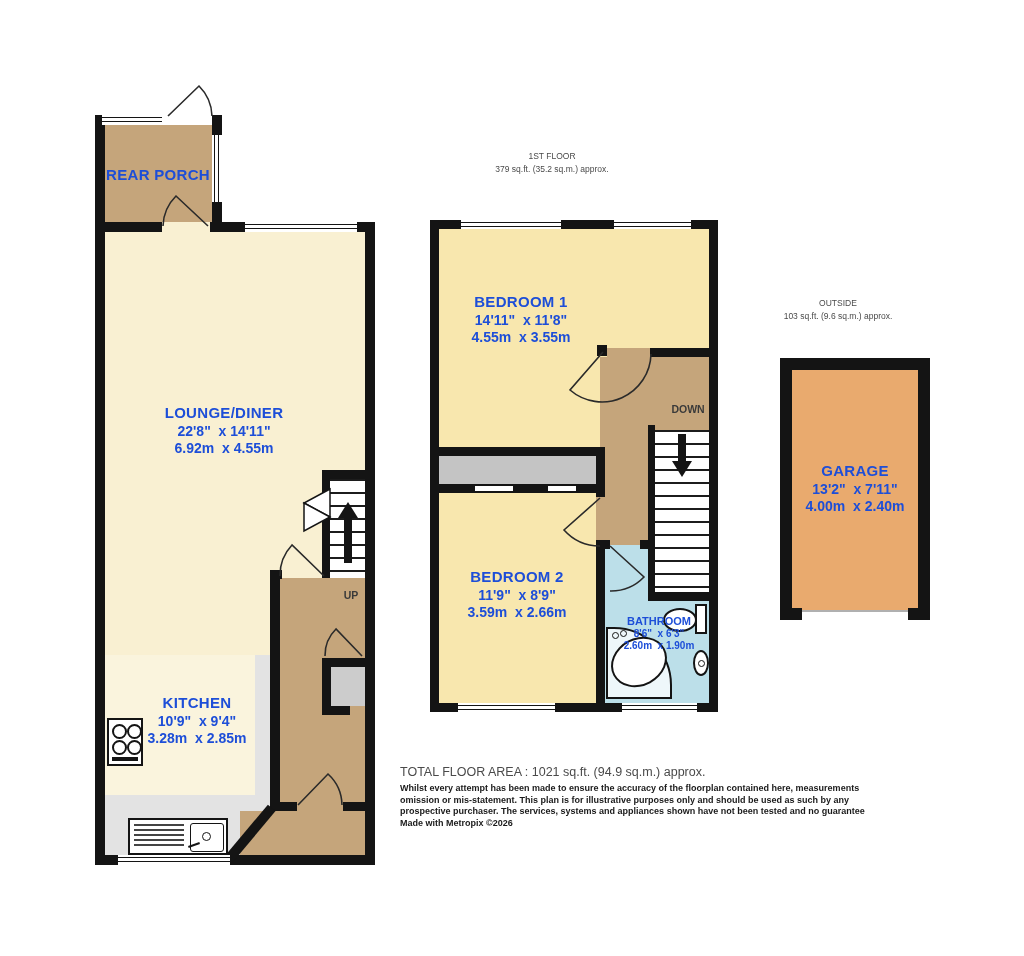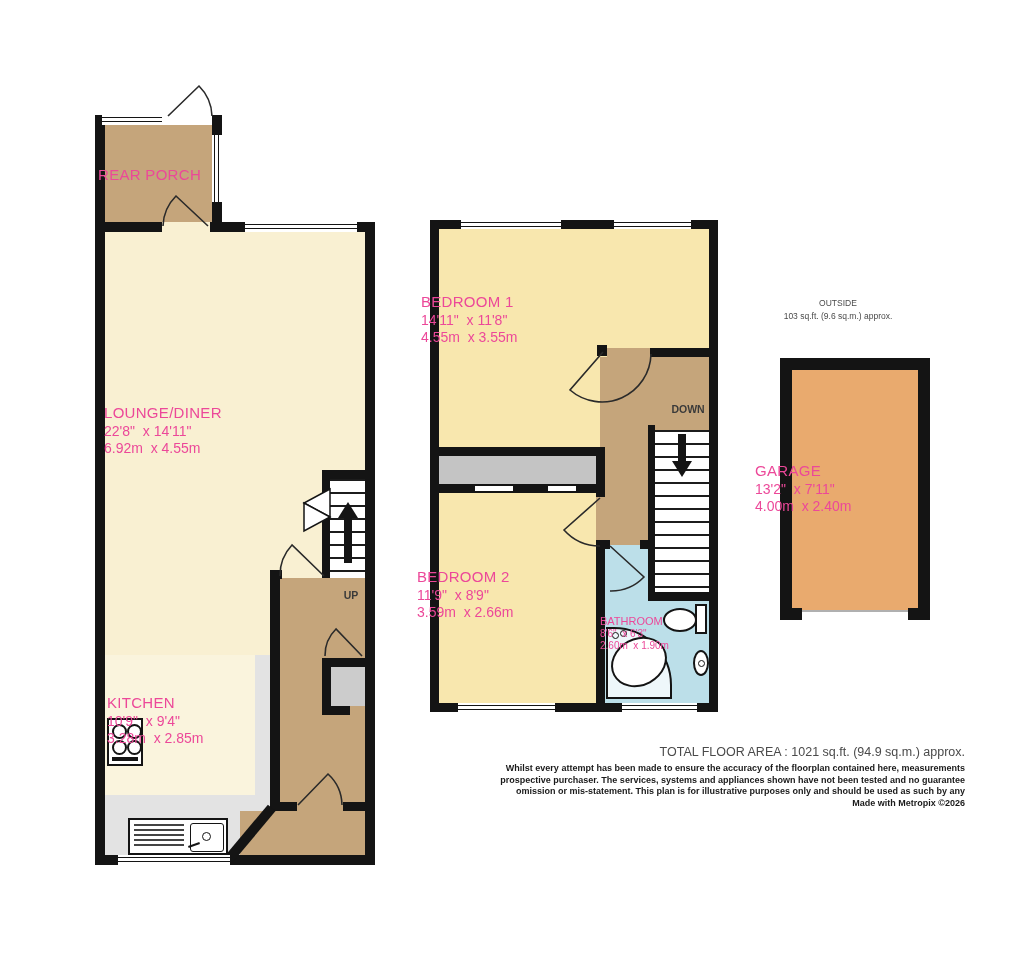--- a/index.html
+++ b/index.html
@@ -7,39 +7,43 @@
           font-family:"Liberation Sans",sans-serif;}
   .abs{position:absolute;}
   .w{position:absolute;background:#141414;}
   .fill{position:absolute;}
   .winH{position:absolute;background:#fff;
         background:linear-gradient(to bottom,#fff 0 2px,#141414 2px 3px,#fff 3px 6px,#141414 6px 7px,#fff 7px 100%);}
   .winV{position:absolute;background:#fff;
         background:linear-gradient(to right,#fff 0 2px,#141414 2px 3px,#fff 3px 6px,#141414 6px 7px,#fff 7px 100%);}
   .stairs{position:absolute;background:#fff;
         background:repeating-linear-gradient(to bottom,#1c1c1c 0 1.6px,#ffffff 1.6px 13px);}
-  .lbl{position:absolute;text-align:left;color:#ec4899;font-weight:normal;}
+  .lbl{position:absolute;text-align:center;color:#1d4ed8;font-weight:bold;}
   .room-name{font-size:15px;letter-spacing:.3px;line-height:1.25;}
   .room-dim{font-size:14px;line-height:1.25;white-space:pre;}
   .sm-name{font-size:11px;line-height:1.2;}
   .sm-dim{font-size:10px;line-height:1.2;white-space:pre;}
   .floor-lbl{position:absolute;text-align:center;color:#4a4a4a;font-size:8.5px;line-height:1.55;font-weight:400;}
   .stair-word{position:absolute;font-size:10.5px;font-weight:bold;color:#3a3a3a;text-align:center;}
   .arrow-stem{position:absolute;background:#141414;}
   .tri{position:absolute;width:0;height:0;}
   .fix{position:absolute;background:#fff;border:2px solid #141414;box-sizing:border-box;}
-  .footer{position:absolute;left:400px;top:745px;width:565px;text-align:right;color:#1a1a1a;}
+  .footer{position:absolute;left:400px;top:765px;width:565px;text-align:left;color:#1a1a1a;}
   .footer .total{font-size:12.5px;color:#4a4a4a;margin-bottom:4px;font-weight:400;}
   .footer .line{font-size:9px;font-weight:bold;line-height:11.5px;}
 </style>
 </head>
 <body>
 
 <div id="canvas">
 
+  <div class="floor-lbl" style="left:452px;top:150px;width:200px;">
+    <div>1ST FLOOR</div>
+    <div>379 sq.ft. (35.2 sq.m.) approx.</div>
+  </div>
   <div class="floor-lbl" style="left:738px;top:297px;width:200px;">
     <div>OUTSIDE</div>
     <div>103 sq.ft. (9.6 sq.m.) approx.</div>
   </div>
 
   <div>
 
     <div class="fill" style="left:105px;top:125px;width:107px;height:97px;background:#c5a57b;"></div>
     <div class="fill" style="left:105px;top:232px;width:260px;height:346px;background:#f9f0d2;"></div>
     <div class="fill" style="left:105px;top:578px;width:165px;height:77px;background:#f9f0d2;"></div>
@@ -204,18 +208,18 @@
     </g>
     <g fill="#ffffff" stroke="#141414" stroke-width="1.5">
       <path d="M330,489 L304,503 L330,517 Z"></path>
       <path d="M304,503 L330,517 L304,531 Z"></path>
     </g>
   </svg>
 
   <div class="footer">
     <div class="total">TOTAL FLOOR AREA : 1021 sq.ft. (94.9 sq.m.) approx.</div>
     <div class="line">Whilst every attempt has been made to ensure the accuracy of the floorplan contained here, measurements</div>
+    <div class="line">omission or mis-statement. This plan is for illustrative purposes only and should be used as such by any</div>
     <div class="line">prospective purchaser. The services, systems and appliances shown have not been tested and no guarantee</div>
-    <div class="line">omission or mis-statement. This plan is for illustrative purposes only and should be used as such by any</div>
     <div class="line">Made with Metropix ©2026</div>
   </div>
 
 </div>
 
 </body></html>

